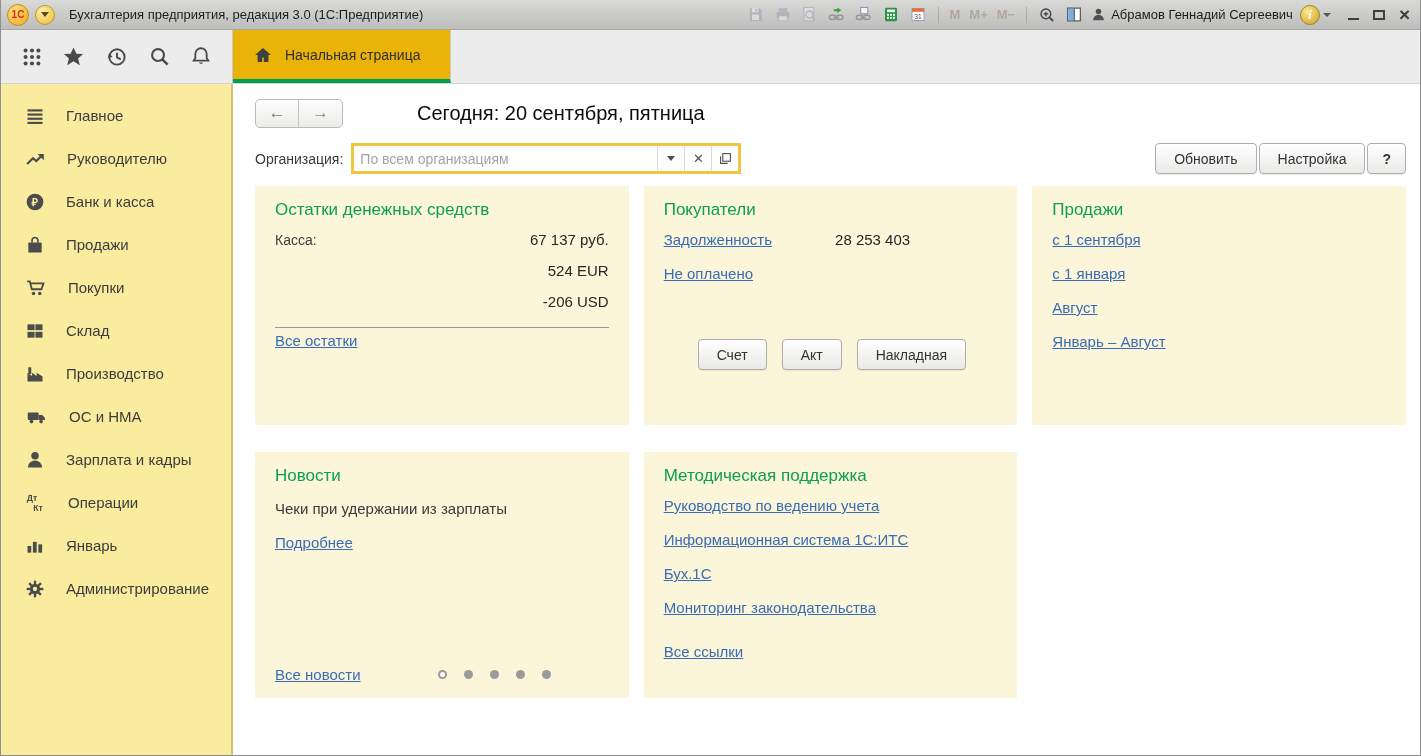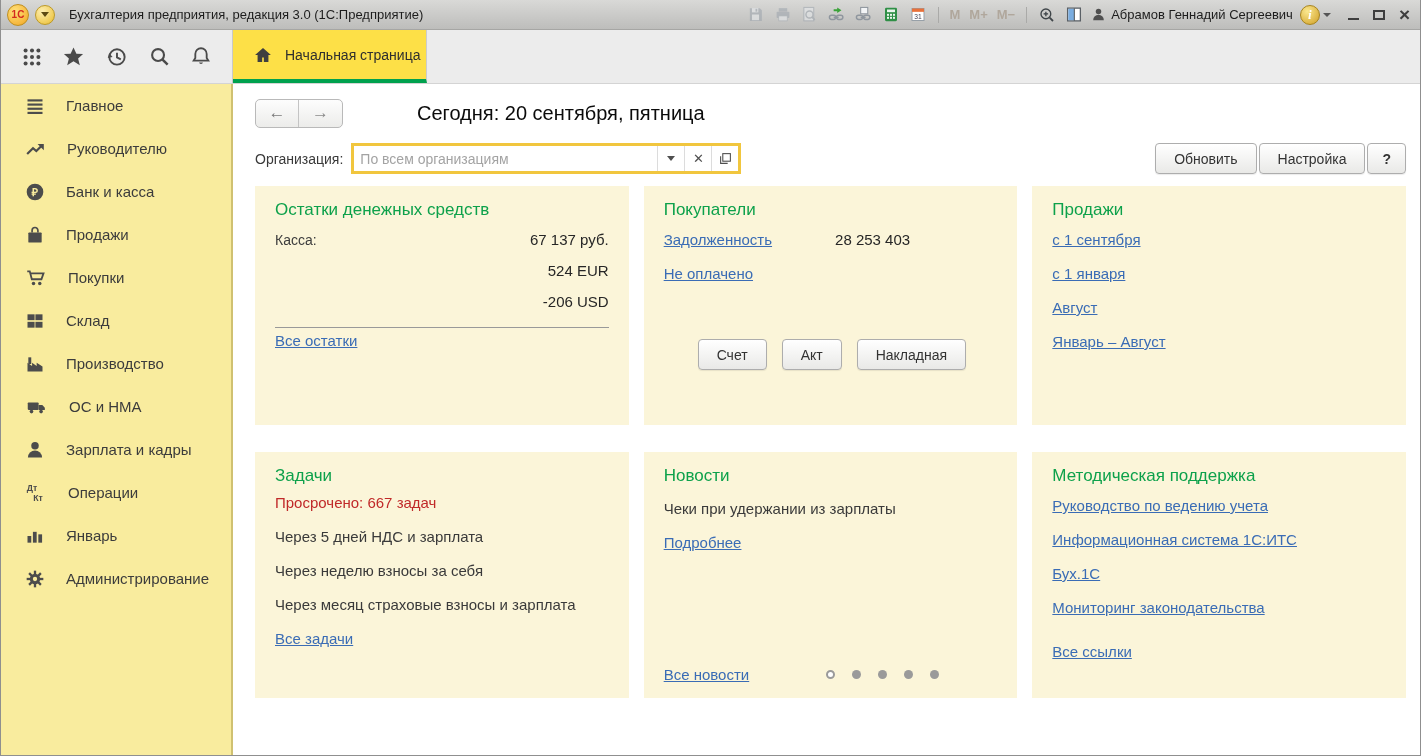--- a/index.html
+++ b/index.html
@@ -39,28 +39,28 @@
   .win-min { width:11px; height:2px; background:#3e3e3e; margin-top:8px; }
   .win-max { width:12px; height:10px; border:2px solid #3e3e3e; }
   .win-close { font-size:19px; color:#3e3e3e; line-height:14px; font-weight:bold; }
 
   
   .tabbar { height:54px; flex:0 0 54px; background:#ececec; display:flex; align-items:stretch;
     border-bottom:1px solid #d4d4d4; }
   .tab-icons { width:232px; flex:0 0 232px; display:flex; align-items:center;
     justify-content:space-around; padding:0 10px; border-right:1px solid #c9c9c9; }
   .tab-icons svg { display:block; }
-  .tab { width:194px; background:#fde047; border-right:1px solid #cccccc;
+  .tab { width:218px; background:#eab308; border-right:1px solid #cccccc;
     border-bottom:4px solid #00a14e; display:flex; align-items:center; gap:12px;
     padding:0 0 0 20px; font-size:14px; color:#2e2e2e; }
 
   
   .app-body { flex:1; display:flex; min-height:0; }
   .sidebar { width:232px; flex:0 0 232px; background:#f9ec9e; border-right:2px solid #d0c171;
-    }
+    padding-top:10px; }
   .side-item { height:43px; display:flex; align-items:center; padding-left:24px; gap:21px;
     font-size:15px; color:#3c3c3c; cursor:default; }
   .side-item svg { flex:0 0 auto; }
 
   .main { flex:1; background:#fff; padding:14px 14px 0 22px; position:relative; }
 
   .nav-row { display:flex; align-items:center; height:30px; }
   .nav-group { display:flex; border:1px solid #b9b9b9; border-radius:5px; overflow:hidden;
     background:linear-gradient(#fdfdfd,#ececea); height:29px; }
   .nav-btn { width:43px; display:flex; align-items:center; justify-content:center;
@@ -453,30 +453,20 @@
         <div class="panel">
           <div class="panel-title">Продажи</div>
           <div class="stack">
             <a class="lnk">с 1 сентября</a>
             <a class="lnk">с 1 января</a>
             <a class="lnk">Август</a>
             <a class="lnk">Январь – Август</a>
           </div>
         </div>
 
-        <div class="panel">
-          <div class="panel-title" style="margin-bottom:8px">Задачи</div>
-          <div class="stack">
-            <span class="txt red">Просрочено: 667 задач</span>
-            <span class="txt">Через 5 дней НДС и зарплата</span>
-            <span class="txt">Через неделю взносы за себя</span>
-            <span class="txt">Через месяц страховые взносы и зарплата</span>
-          </div>
-          <a class="lnk tasks-link">Все задачи</a>
-        </div>
 
         <div class="panel">
           <div class="panel-title">Новости</div>
           <div class="stack" style="margin-top:14px">
             <span class="txt">Чеки при удержании из зарплаты</span>
             <a class="lnk">Подробнее</a>
           </div>
           <div class="news-bottom">
             <a class="lnk">Все новости</a>
             <div class="dots">

